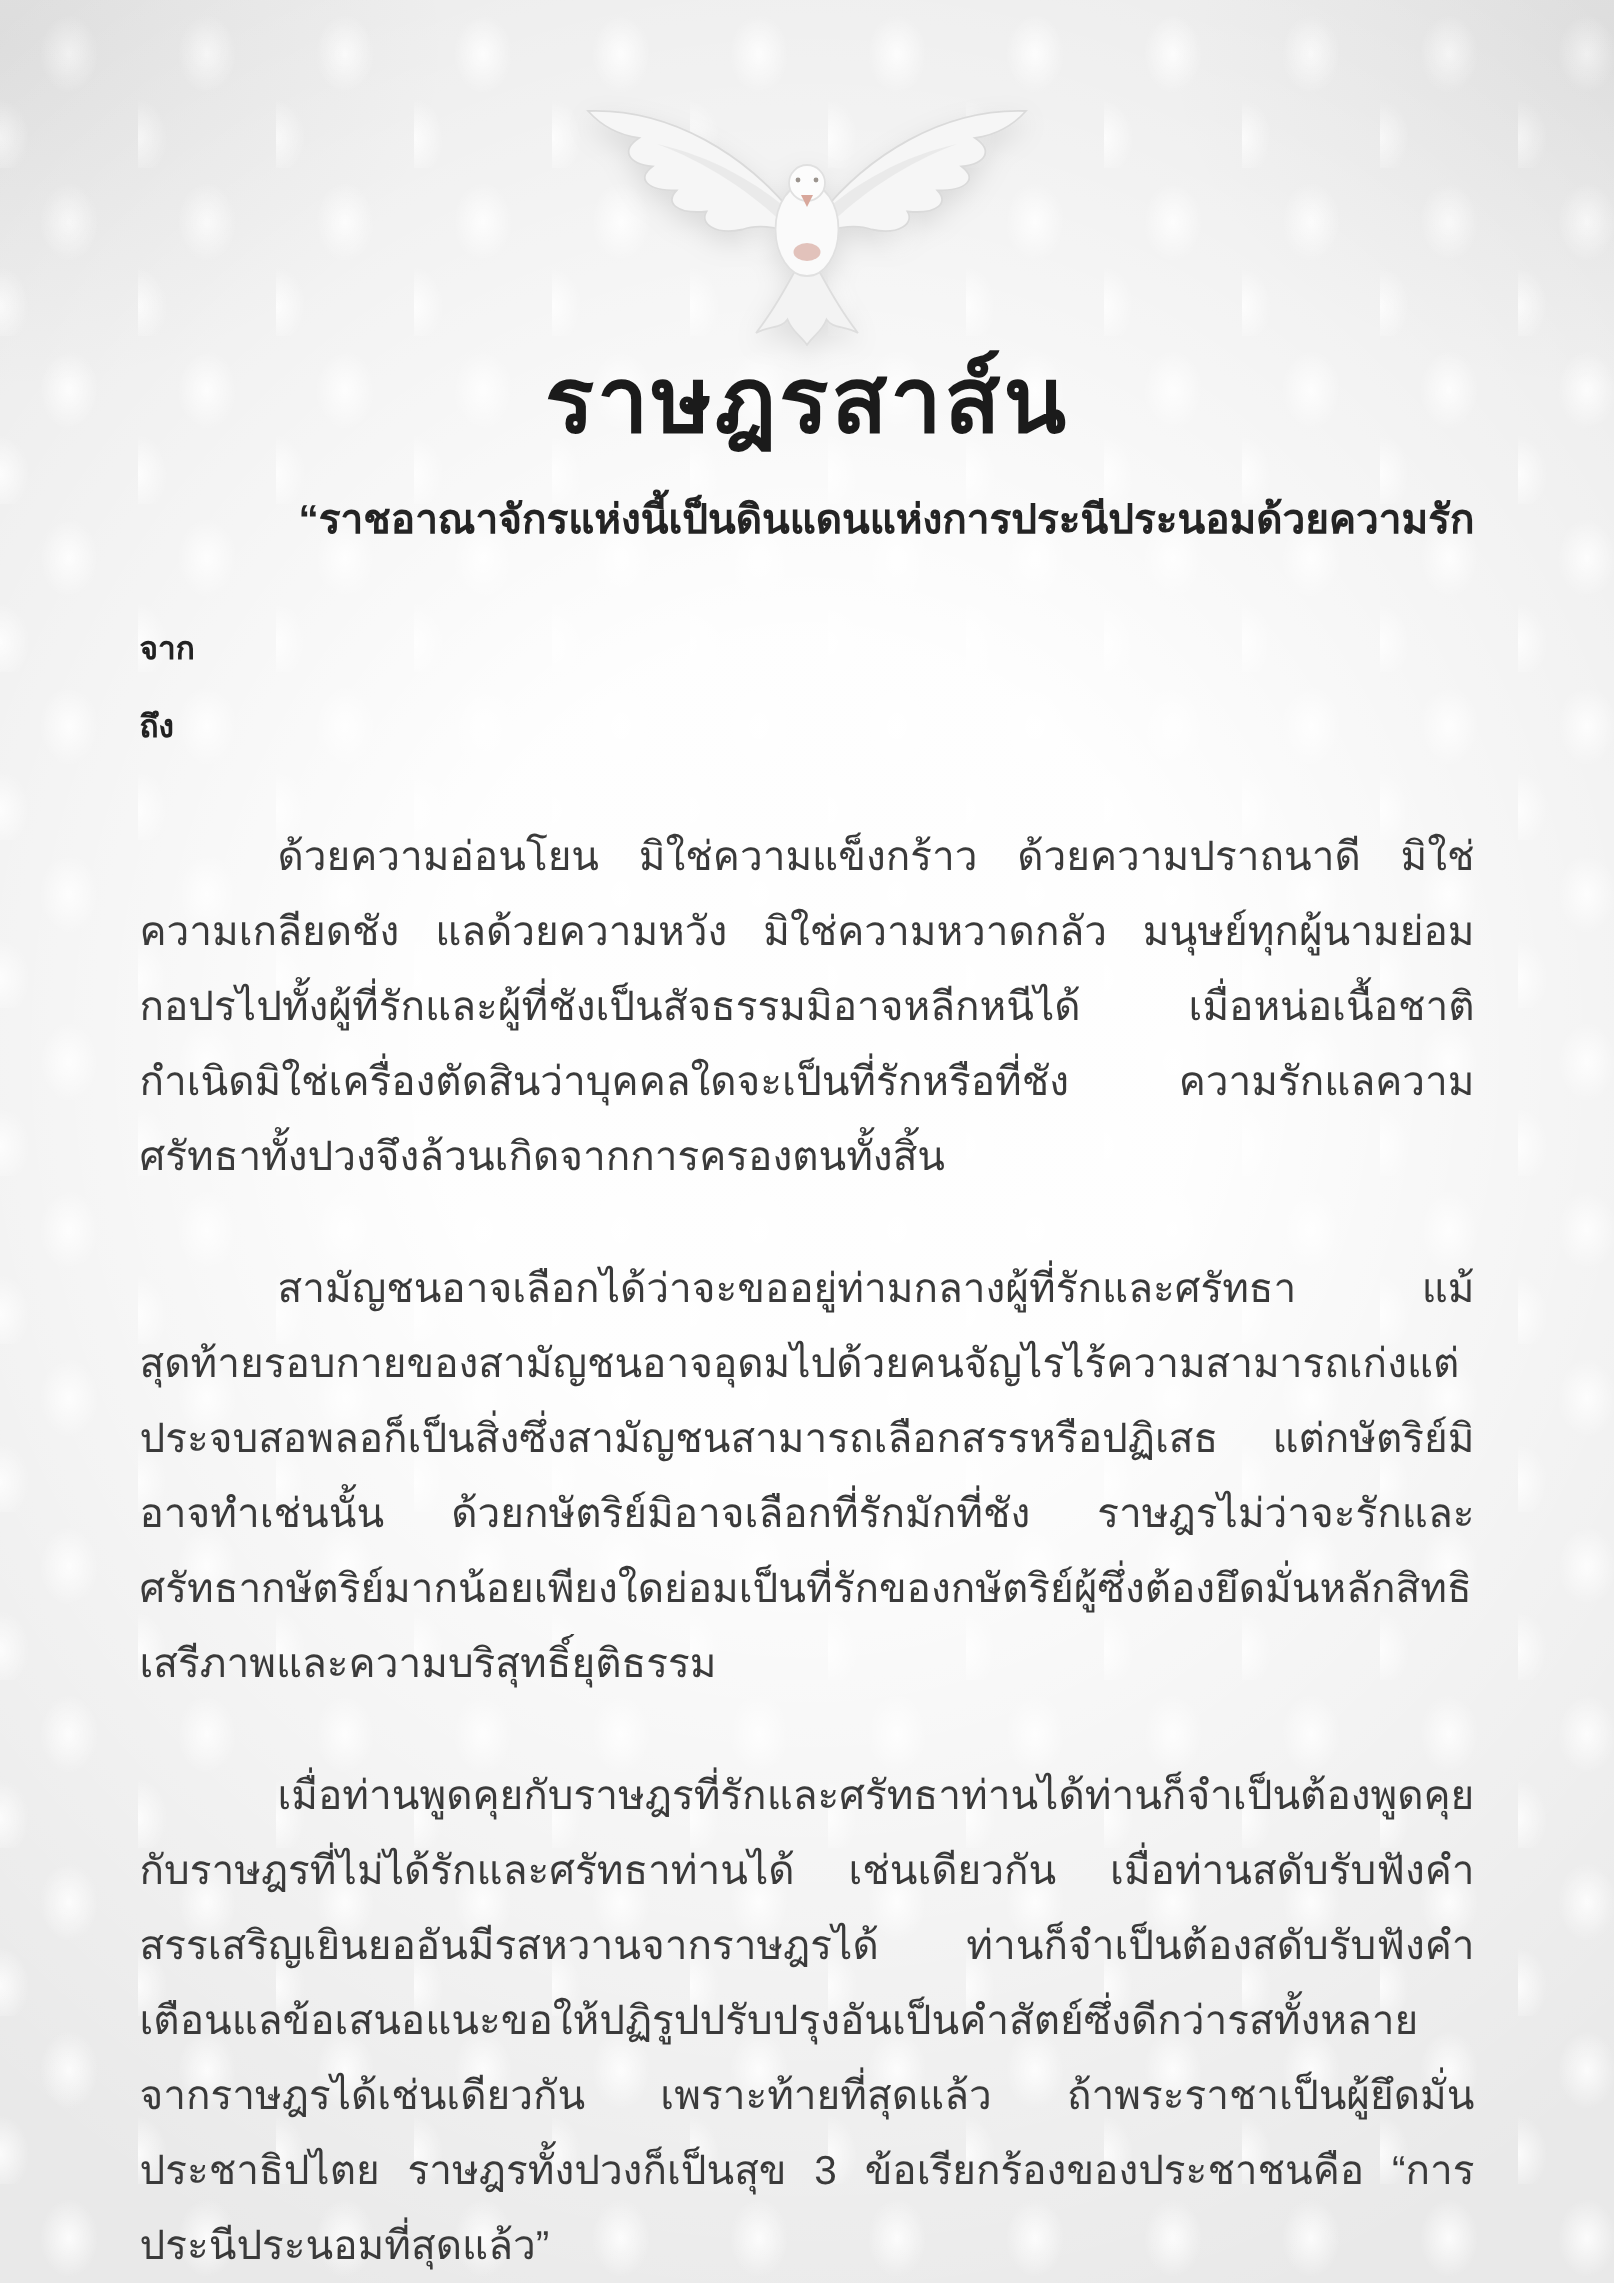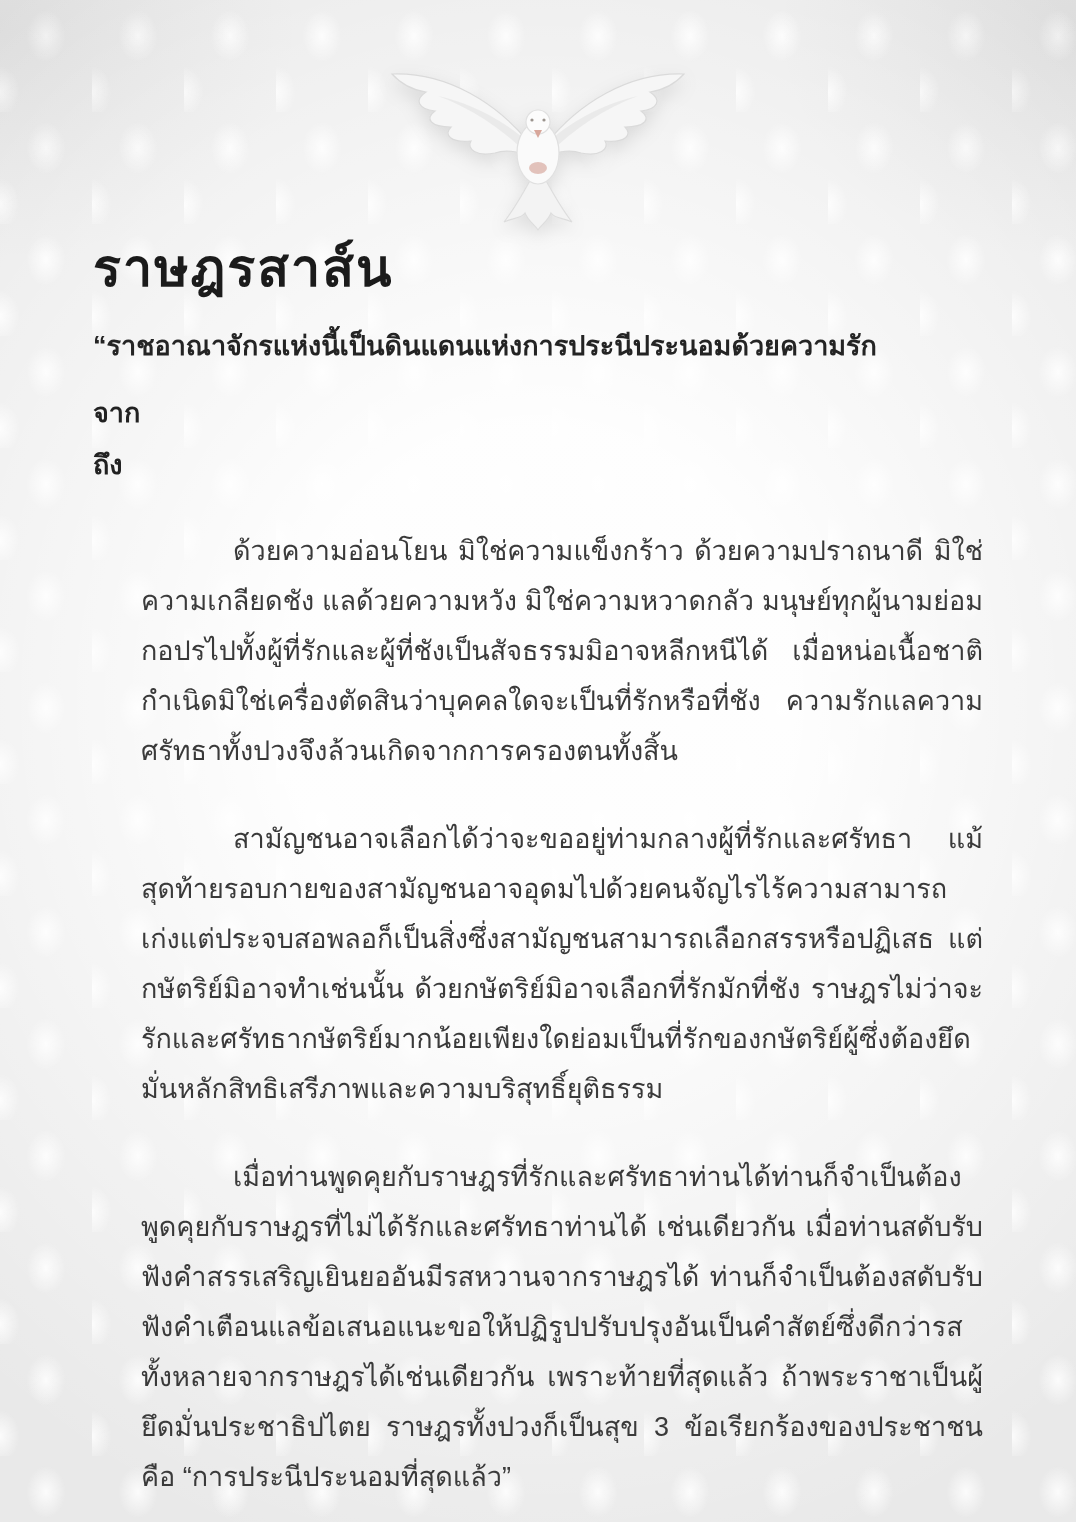--- a/index.html
+++ b/index.html
@@ -33,57 +33,57 @@
     margin: 28px auto 0 auto;
     width: 320px;
     height: 206px;
     display: flex;
     align-items: center;
     justify-content: center;
   }
   .dove-wrap svg { filter: drop-shadow(0 7px 9px rgba(0,0,0,0.10)); }
 
   .doc-title {
+    text-align: center;
     font-family: "DejaVu Serif", "Liberation Serif", serif;
     font-weight: 800;
-    font-size: 52px;
+    font-size: 61px;
     line-height: 64px;
     letter-spacing: 2px;
     color: #1b1b1b;
     margin-top: 2px;
   }
 
   .epigraph {
     margin-top: 22px;
-    text-align: left;
+    text-align: right;
     font-weight: 700;
     font-size: 27px;
     line-height: 48px;
     color: #242424;
   }
 
   .addressing {
-    margin-top: 26px;
-    font-size: 27px;
+    margin-top: 46px;
+    font-size: 21px;
     line-height: 34px;
     color: #3a3a3a;
   }
   .addr-line { margin-top: 18px; display: flex; }
   .addr-label { font-weight: 700; color: #222; width: 64px; flex: 0 0 auto; }
   .addr-value { color: #3a3a3a; }
 
   .body-text { margin-top: 44px; }
   .body-text p {
     font-size: 27px;
     line-height: 50px;
     text-align: justify;
     text-indent: 92px;
     color: #3a3a3a;
     margin-top: 38px;
-    margin-left: 48px;
   }
   .body-text p:first-child { margin-top: 0; }
 </style>
 </head>
 <body>
 
 <div class="page">
   <div class="content">
 
     <div class="dove-wrap">

